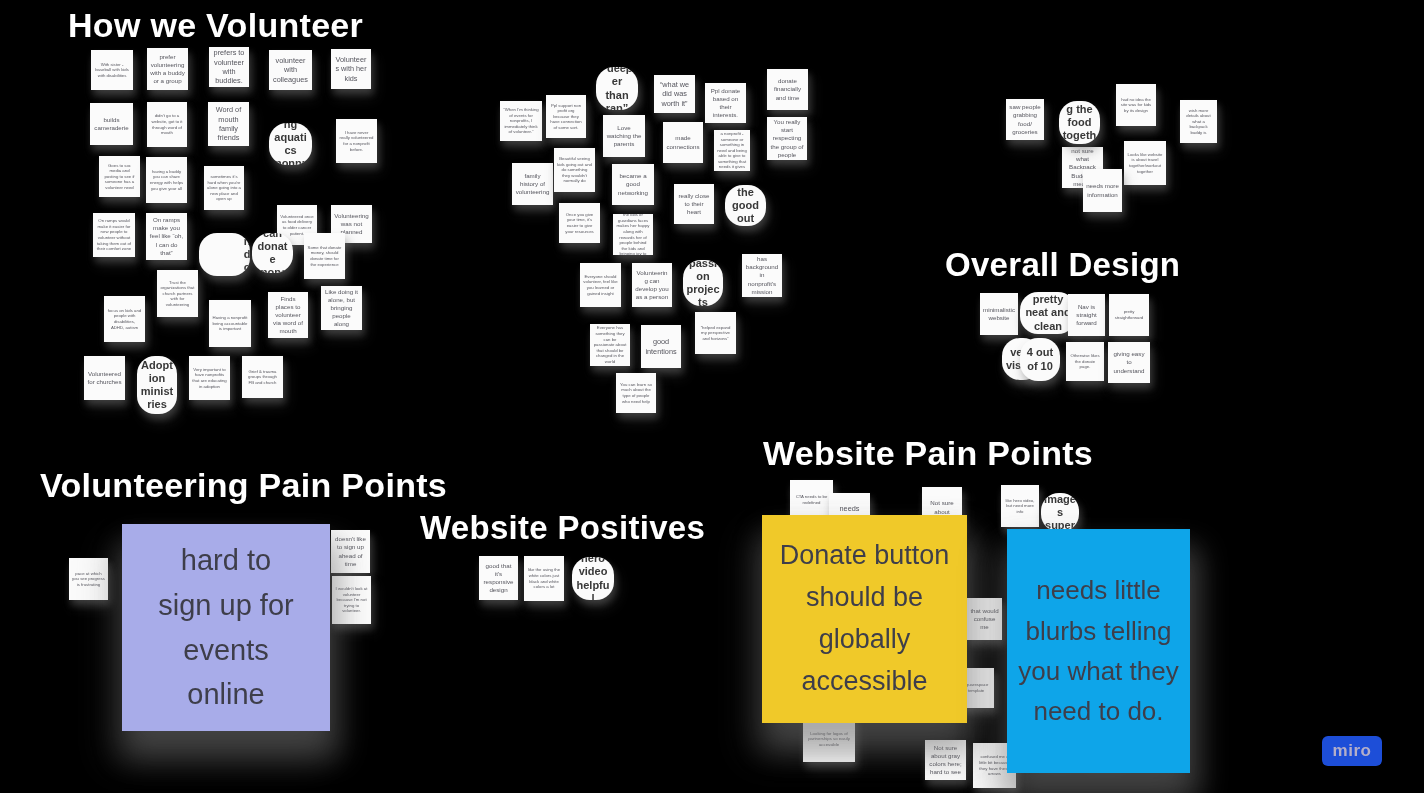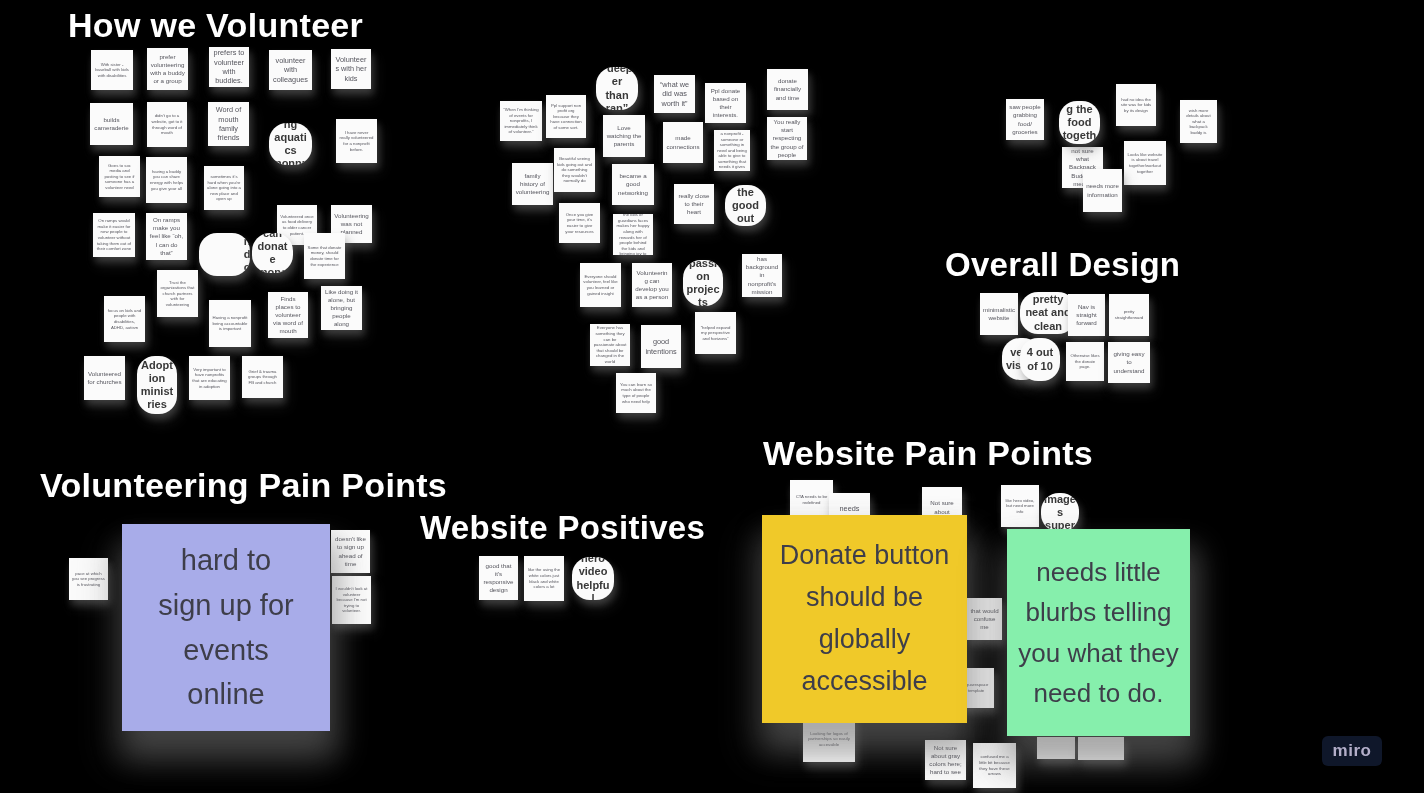--- a/index.html
+++ b/index.html
@@ -20,21 +20,21 @@
   .tiny{font-size:4.3px;}
   .plain{font-size:6.2px;}
   .mid{font-size:7.3px;}
   .marker{font-size:11px;font-weight:700;color:#383838;line-height:1.2;border-radius:18px;}
   .big{
     font-size:27px;color:#3e3e4a;z-index:5;white-space:pre-line;line-height:1.55;
     font-weight:400;padding:10px;
     box-shadow:6px 22px 28px 4px rgba(118,118,118,.42), -6px 26px 34px 6px rgba(95,95,95,.3);
   }
   .watermark{
-    position:absolute;left:1322px;top:736px;width:60px;height:30px;background:#0f172a;
+    position:absolute;left:1322px;top:736px;width:60px;height:30px;background:#1d4ed8;
     border-radius:6px;display:flex;align-items:center;justify-content:center;z-index:6;
   }
   .watermark span{color:#b3aec9;font-weight:700;font-size:17px;letter-spacing:.5px;}
 </style>
 </head>
 <body>
 
 <div id="board">
   <div class="watermark">
     <span>miro</span>
@@ -132,17 +132,17 @@
     <div class="note tiny" style="left: 958px; top: 668px; width: 36px; height: 40px; z-index: 1;">squarespace template</div>
     <div class="note tiny" style="left: 803px; top: 716px; width: 52px; height: 46px; z-index: 1;">Looking for logos of partnerships so easily accessible</div>
     <div class="note plain" style="left: 925px; top: 740px; width: 41px; height: 40px;">Not sure about gray colors here; hard to see</div>
     <div class="note tiny" style="left: 973px; top: 743px; width: 43px; height: 45px;">confused me a little bit because they have these arrows</div>
     <div class="note tiny" style="left: 1037px; top: 737px; width: 38px; height: 22px; z-index: 1;"></div>
     <div class="note tiny" style="left: 1078px; top: 737px; width: 46px; height: 23px; z-index: 1;"></div>
     <div class="note big" style="left: 762px; top: 515px; width: 205px; height: 208px; background: rgb(240, 201, 41); font-size: 27px;">Donate button
 should be
 globally
 accessible</div>
-    <div class="note big" style="left: 1007px; top: 529px; width: 183px; height: 207px; background: #86efac; font-size: 26px;">needs little
+    <div class="note big" style="left: 1007px; top: 529px; width: 183px; height: 244px; background: #0ea5e9; font-size: 26px;">needs little
 blurbs telling
 you what they
 need to do.</div>
   </div>
 
 </body></html>

